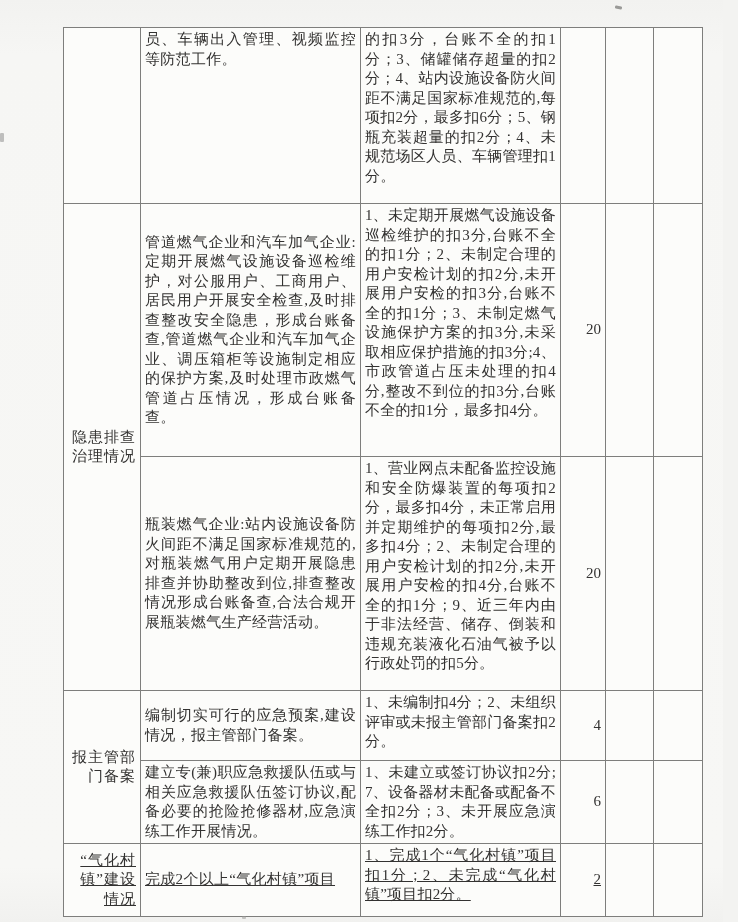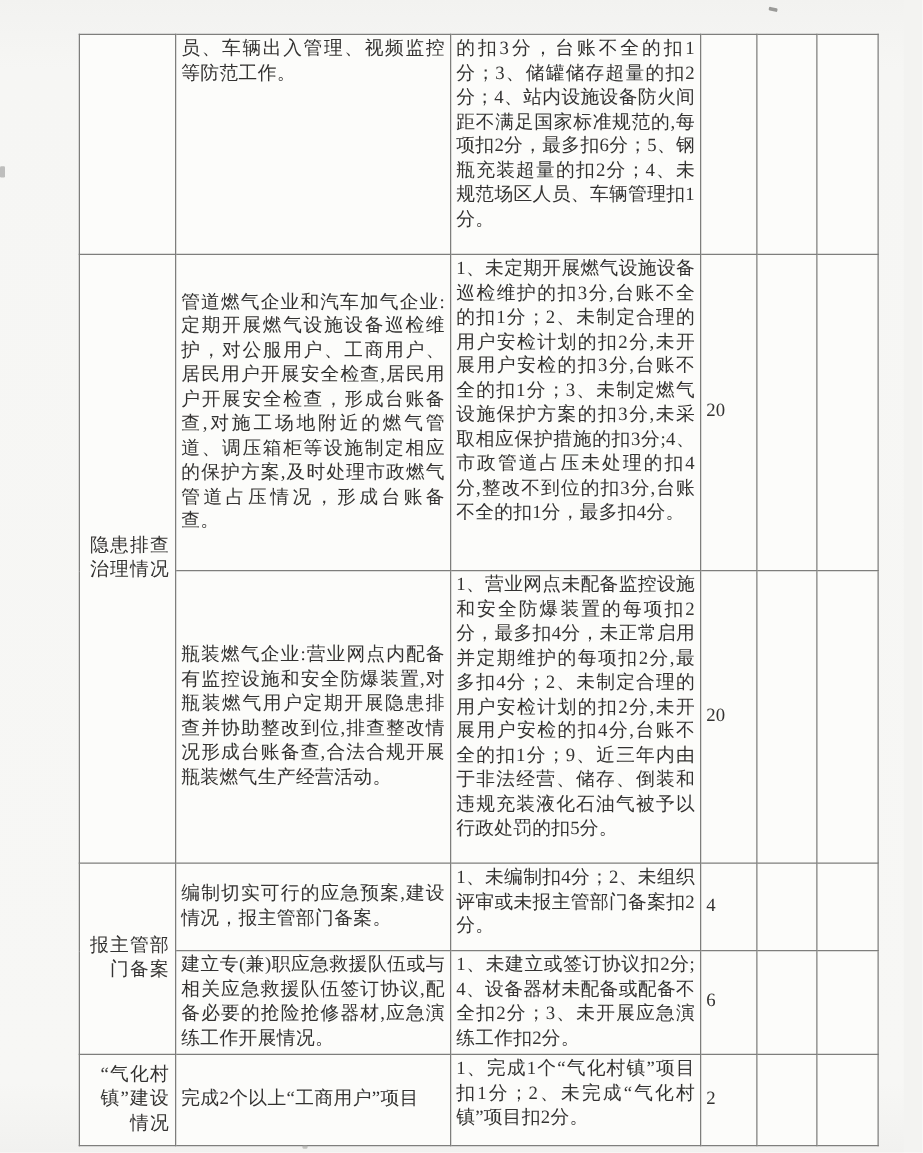--- a/index.html
+++ b/index.html
@@ -37,21 +37,21 @@
     font-size: 15px;
     line-height: 19.5px;
     overflow: hidden;
     word-break: break-all;
   }
   tr.r1 { height: 176px; }
   tr.r2 { height: 253px; }
   tr.r3 { height: 234px; }
   tr.r4 { height: 70px; }
   tr.r5 { height: 80px; margin-top: 12px; }
-  tr.r6 { height: 73px; }
+  tr.r6 { height: 73px; text-decoration: underline; }
 
   td.cat {
     text-align: right;
     vertical-align: middle;
     font-size: 15.5px;
     line-height: 24px;
     letter-spacing: 1px;
     padding: 2px 3px;
   }
   td.desc {
@@ -62,21 +62,21 @@
     letter-spacing: 0.3px;
   }
   td.desc.vtop { vertical-align: top; }
   td.crit {
     vertical-align: top;
     text-align: justify;
     text-justify: inter-ideograph;
     letter-spacing: 0.2px;
   }
   td.score {
-    text-align: left;
+    text-align: right;
     vertical-align: middle;
     font-size: 15px;
     font-family: "Liberation Serif", "DejaVu Serif", serif;
   }
   td.blank { background: #fcfcfa; }
 
   .artifact {
     position: absolute;
     background: #9a9a98;
     border-radius: 1px;
@@ -104,55 +104,55 @@
         <td class="cat"></td>
         <td class="desc vtop">员、车辆出入管理、视频监控等防范工作。</td>
         <td class="crit">的扣3分，台账不全的扣1分；3、储罐储存超量的扣2分；4、站内设施设备防火间距不满足国家标准规范的,每项扣2分，最多扣6分；5、钢瓶充装超量的扣2分；4、未规范场区人员、车辆管理扣1分。</td>
         <td class="score"></td>
         <td class="blank"></td>
         <td class="blank"></td>
       </tr>
 
       <tr class="r2">
         <td class="cat" rowspan="2">隐患排查治理情况</td>
-        <td class="desc">管道燃气企业和汽车加气企业:定期开展燃气设施设备巡检维护，对公服用户、工商用户、居民用户开展安全检查,居民用户开展安全检查，形成台账备查,对施工场地附近的燃气管道、调压箱柜等设施制定相应的保护方案,及时处理市政燃气管道占压情况，形成台账备查。</td>
+        <td class="desc">管道燃气企业和汽车加气企业:定期开展燃气设施设备巡检维护，对公服用户、工商用户、居民用户开展安全检查,及时排查整改安全隐患，形成台账备查,管道燃气企业和汽车加气企业、调压箱柜等设施制定相应的保护方案,及时处理市政燃气管道占压情况，形成台账备查。</td>
         <td class="crit">1、未定期开展燃气设施设备巡检维护的扣3分,台账不全的扣1分；2、未制定合理的用户安检计划的扣2分,未开展用户安检的扣3分,台账不全的扣1分；3、未制定燃气设施保护方案的扣3分,未采取相应保护措施的扣3分;4、市政管道占压未处理的扣4分,整改不到位的扣3分,台账不全的扣1分，最多扣4分。</td>
         <td class="score">20</td>
         <td class="blank"></td>
         <td class="blank"></td>
       </tr>
 
       <tr class="r3">
-        <td class="desc">瓶装燃气企业:营业网点内配备有监控设施和安全防爆装置,对瓶装燃气用户定期开展隐患排查并协助整改到位,排查整改情况形成台账备查,合法合规开展瓶装燃气生产经营活动。</td>
+        <td class="desc">瓶装燃气企业:站内设施设备防火间距不满足国家标准规范的,对瓶装燃气用户定期开展隐患排查并协助整改到位,排查整改情况形成台账备查,合法合规开展瓶装燃气生产经营活动。</td>
         <td class="crit">1、营业网点未配备监控设施和安全防爆装置的每项扣2分，最多扣4分，未正常启用并定期维护的每项扣2分,最多扣4分；2、未制定合理的用户安检计划的扣2分,未开展用户安检的扣4分,台账不全的扣1分；9、近三年内由于非法经营、储存、倒装和违规充装液化石油气被予以行政处罚的扣5分。</td>
         <td class="score">20</td>
         <td class="blank"></td>
         <td class="blank"></td>
       </tr>
 
       <tr class="r4">
         <td class="cat" rowspan="2">报主管部门备案</td>
         <td class="desc">编制切实可行的应急预案,建设情况，报主管部门备案。</td>
         <td class="crit">1、未编制扣4分；2、未组织评审或未报主管部门备案扣2分。</td>
         <td class="score">4</td>
         <td class="blank"></td>
         <td class="blank"></td>
       </tr>
 
       <tr class="r5">
         <td class="desc">建立专(兼)职应急救援队伍或与相关应急救援队伍签订协议,配备必要的抢险抢修器材,应急演练工作开展情况。</td>
-        <td class="crit">1、未建立或签订协议扣2分; 4、设备器材未配备或配备不全扣2分；3、未开展应急演练工作扣2分。</td>
+        <td class="crit">1、未建立或签订协议扣2分; 7、设备器材未配备或配备不全扣2分；3、未开展应急演练工作扣2分。</td>
         <td class="score">6</td>
         <td class="blank"></td>
         <td class="blank"></td>
       </tr>
 
       <tr class="r6">
         <td class="cat">“气化村镇”建设情况</td>
-        <td class="desc">完成2个以上“工商用户”项目</td>
+        <td class="desc">完成2个以上“气化村镇”项目</td>
         <td class="crit">1、完成1个“气化村镇”项目扣1分；2、未完成“气化村镇”项目扣2分。</td>
         <td class="score">2</td>
         <td class="blank"></td>
         <td class="blank"></td>
       </tr>
     </tbody>
   </table>
 
   <div class="artifact a1"></div>
   <div class="artifact a2"></div>

